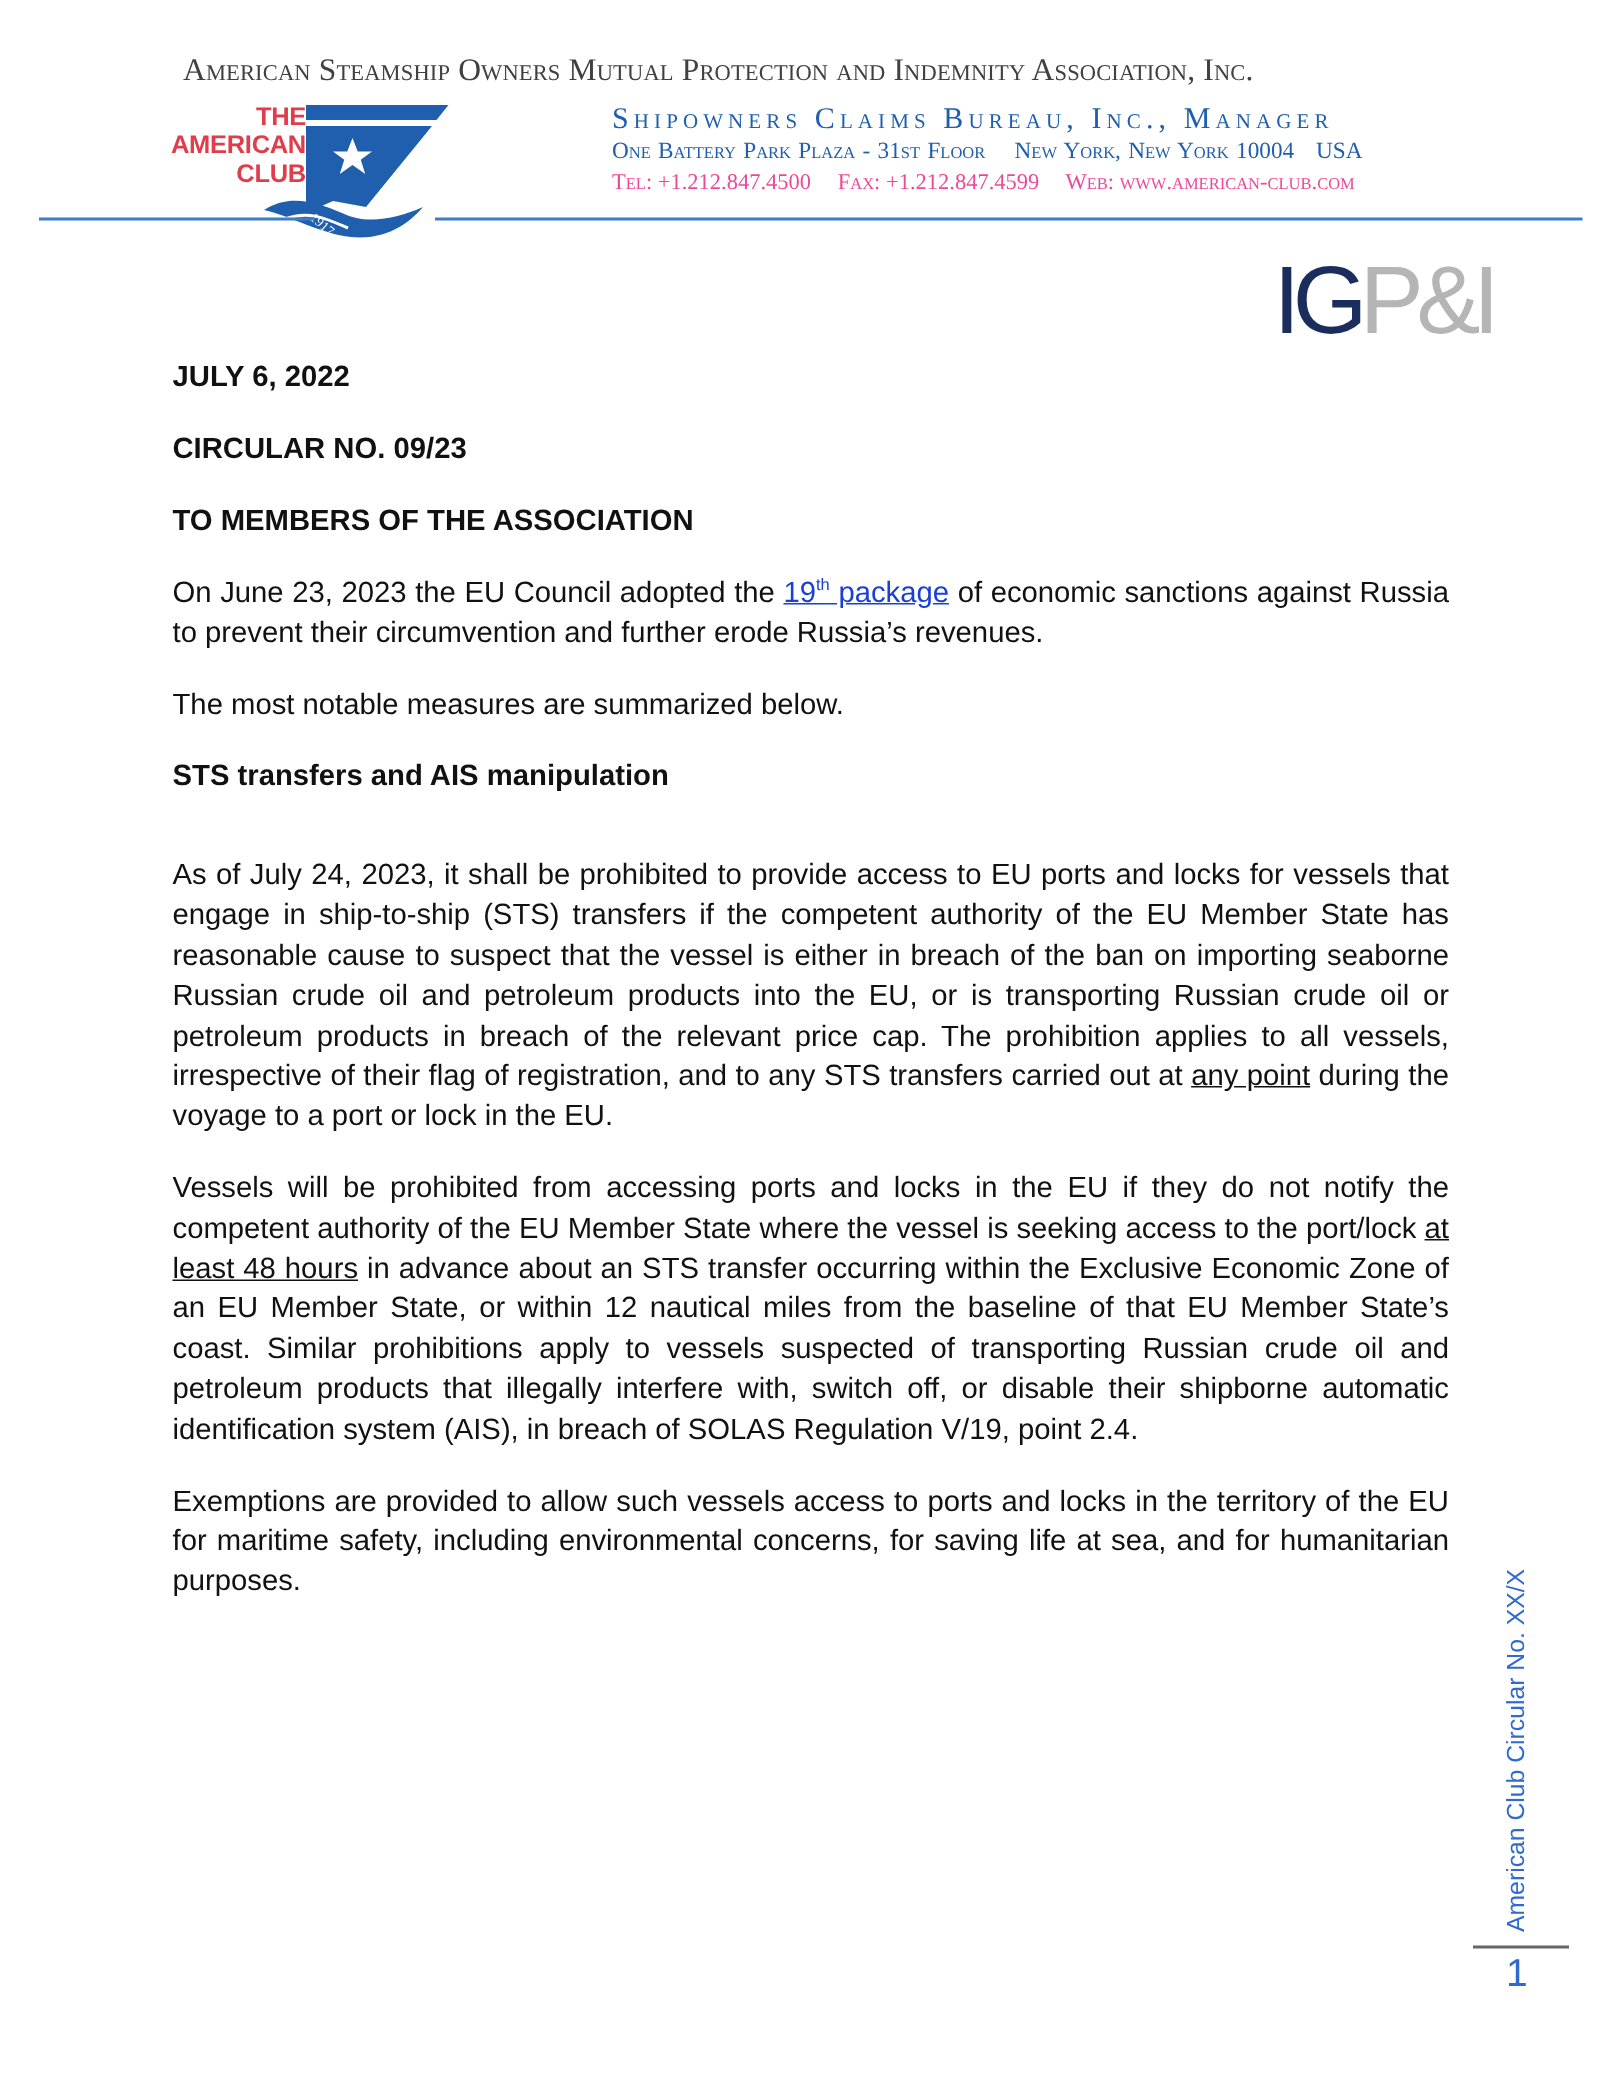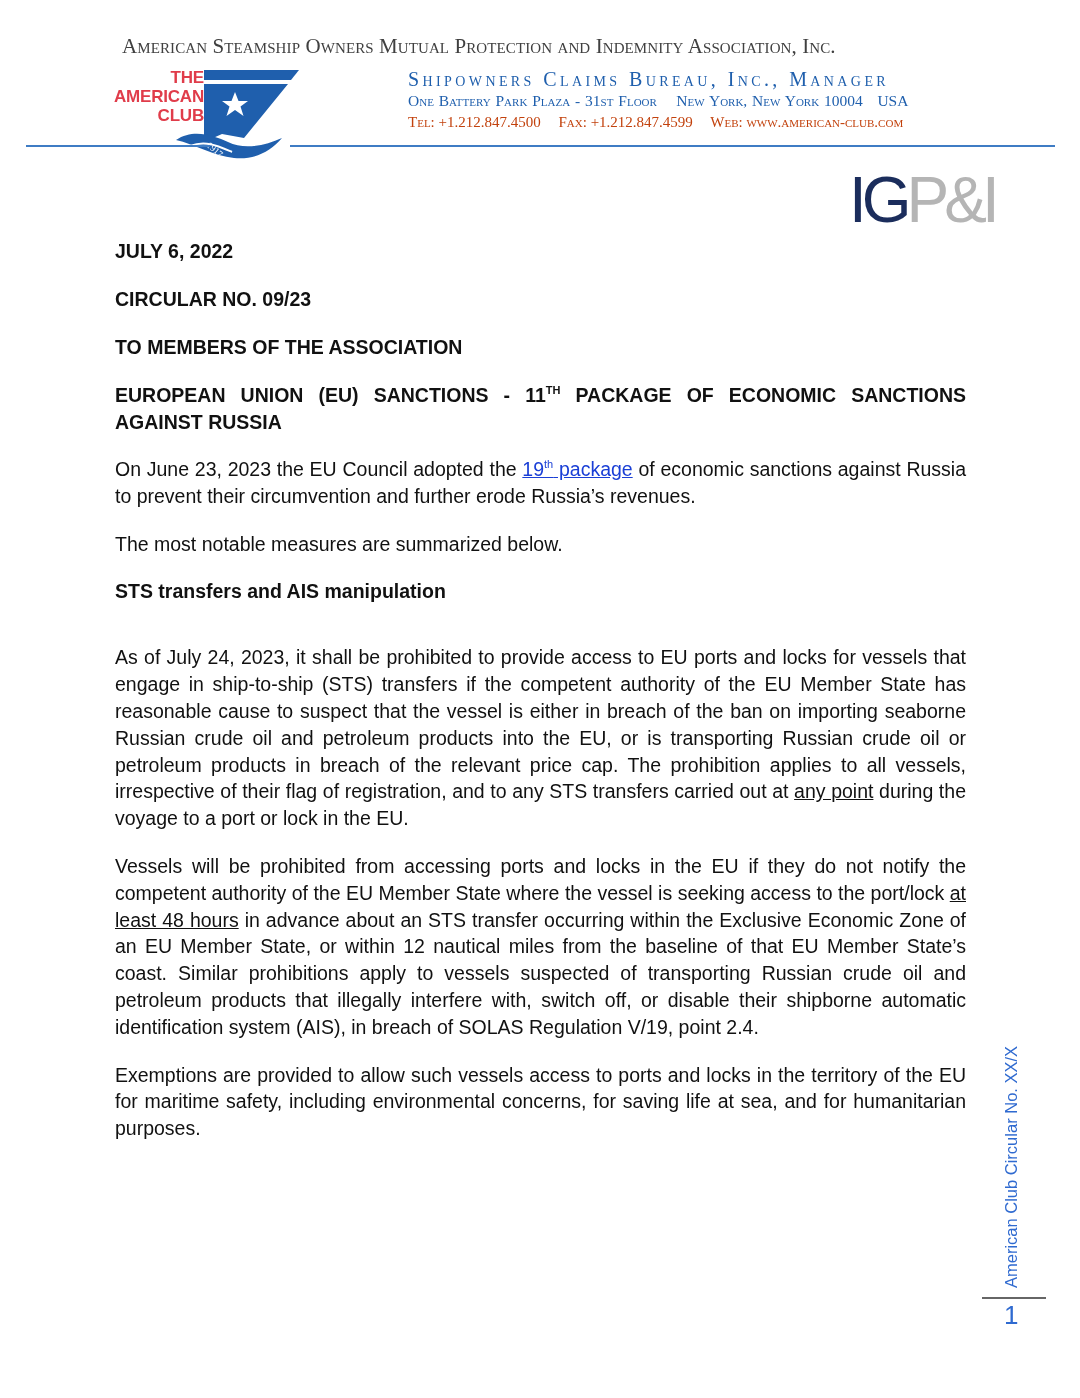--- a/index.html
+++ b/index.html
@@ -25,21 +25,21 @@
     font-family: "Liberation Serif", serif; font-size: 20px; color: #1f5fad;
     font-variant: small-caps; letter-spacing: 3.4px; white-space: nowrap;
   }
   .address {
     position: absolute; left: 408px; top: 92px;
     font-family: "Liberation Serif", serif; font-size: 15.5px; color: #1f5fad;
     font-variant: small-caps; white-space: nowrap; word-spacing: 1px;
   }
   .contact {
     position: absolute; left: 408px; top: 114px;
-    font-family: "Liberation Serif", serif; font-size: 15px; color: #c2410c;
+    font-family: "Liberation Serif", serif; font-size: 15px; color: #ec4899;
     font-variant: small-caps; white-space: nowrap;
   }
   .contact span { margin-right: 14px; }
   .header-rule-left { position: absolute; left: 26px; top: 145px; width: 184px; height: 2px; background: #3f7cc4; }
   .header-rule-right { position: absolute; left: 290px; top: 145px; width: 765px; height: 2px; background: #3f7cc4; }
 
   .igpi { position: absolute; left: 812px; top: 168px; font-family: "Liberation Sans", sans-serif;
     font-size: 64px; letter-spacing: -5px; line-height: 64px; margin-left: 37px; }
   .igpi .ig { color: #1b2d5c; }
   .igpi .pi { color: #b5b5b5; }
@@ -101,23 +101,20 @@
 
 <div class="igpi">
   <span class="ig">IG</span><span class="pi">P&amp;I</span>
 </div>
 
 <div class="doc">
   <div class="line-bold">JULY 6, 2022</div>
   <div class="line-bold">CIRCULAR NO. 09/23</div>
   <div class="line-bold">TO MEMBERS OF THE ASSOCIATION</div>
 
-  <div class="title">
-    <span>EUROPEAN UNION (EU) SANCTIONS - 11</span><sup>TH</sup><span> PACKAGE OF ECONOMIC SANCTIONS AGAINST RUSSIA</span>
-  </div>
 
   <p class="para">
     <span>On June 23, 2023 the EU Council adopted the </span><a class="link"><span>19</span><sup>th</sup><span> package</span></a><span> of economic sanctions against Russia to prevent their circumvention and further erode Russia’s revenues.</span>
   </p>
 
   <p class="para">The most notable measures are summarized below.</p>
 
   <div class="subhead">STS transfers and AIS manipulation</div>
 
   <p class="para">

